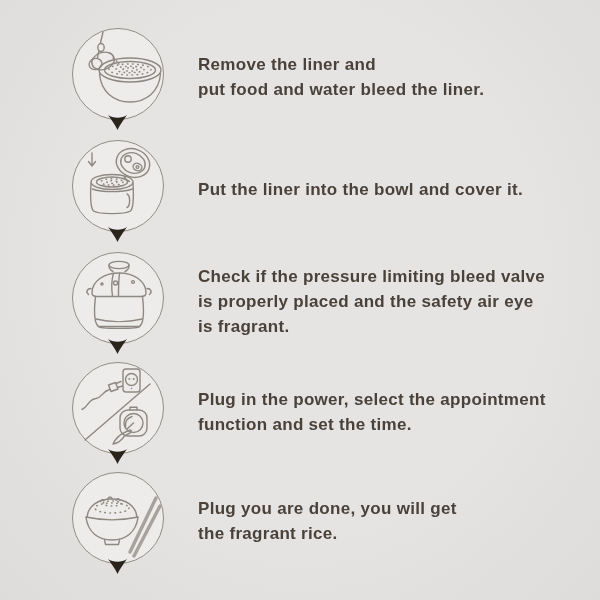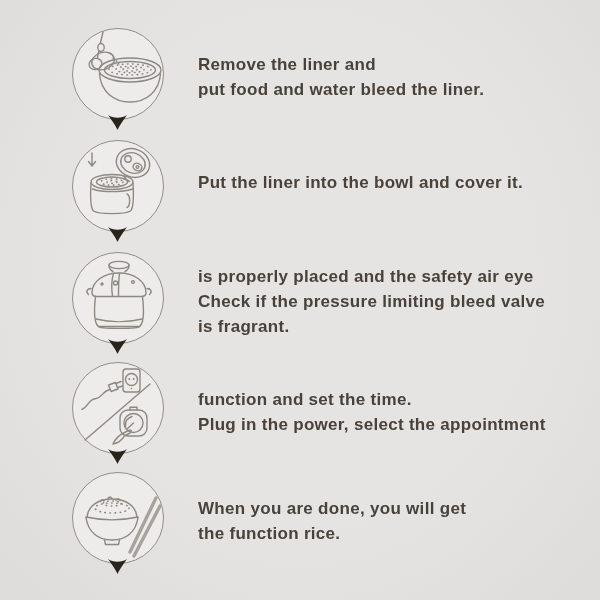--- a/index.html
+++ b/index.html
@@ -16,21 +16,21 @@
   }
   .step-circle svg{position:absolute;top:-1.5px;left:-1.5px;}
   .down-arrow{position:absolute;left:107px;width:21px;height:17px;}
   .step-text{
     position:absolute;left:198px;transform:translateY(-50%);
     color:#4a423a;font-size:17px;font-weight:700;line-height:25px;
     letter-spacing:0.3px;white-space:nowrap;
   }
   .c1{top:28px}.c2{top:140px}.c3{top:252px}.c4{top:362px}.c5{top:472px}
   .a1{top:114px}.a2{top:226px}.a3{top:338px}.a4{top:448px}.a5{top:558px}
-  .t1{top:77px}.t2{top:182px}.t3{top:301px}.t4{top:412px}.t5{top:521px}
+  .t1{top:77px}.t2{top:189px}.t3{top:301px}.t4{top:412px}.t5{top:521px}
   .art{stroke:#8e8882;stroke-width:1.4;fill:none;stroke-linecap:round;stroke-linejoin:round;}
   .dots{stroke:#8e8882;stroke-width:1.6;fill:none;stroke-linecap:round;stroke-dasharray:0.5 4.5;}
   .stick{stroke:#a8a29c;stroke-width:3.4;stroke-linecap:round;}
 </style>
 </head>
 <body>
 
 <div class="canvas">
 
   <div class="step-circle c1">
@@ -94,22 +94,22 @@
       <path class="art" d="M19,36.5 C15,36.5 13.5,40 16.5,42.5 M75,36.5 C79,36.5 80.5,40 77.5,42.5"></path>
       <path class="art" d="M23.5,44.5 C21.5,62 22.5,71.5 26.5,74.5 L67.5,74.5 C71.5,71.5 72.5,62 70.5,44.5"></path>
       <path class="art" d="M24,67 C38,70.5 56,70.5 70,67"></path>
       <path class="art" d="M26.5,74.5 C27,77 67,77 67.5,74.5"></path>
     </svg>
   </div>
   <svg class="down-arrow a3" viewBox="0 0 21 17">
     <path d="M1,1 C6,4.5 15,4.5 20,1 C15.5,7 12,12.5 10.5,16 C9,12.5 5.5,7 1,1 Z" fill="#2a231c"></path>
   </svg>
   <div class="step-text t3">
+    <div>Check if the pressure limiting bleed valve</div>
     <div>is properly placed and the safety air eye</div>
-    <div>Check if the pressure limiting bleed valve</div>
     <div>is fragrant.</div>
   </div>
 
   <div class="step-circle c4">
     <svg width="92" height="92" viewBox="0 0 92 92">
       <path class="art" d="M13,78 L78,22"></path>
       <rect class="art" x="51" y="7" width="17" height="23" rx="3"></rect>
       <circle class="art" cx="59.5" cy="17.5" r="6"></circle>
       <circle cx="57.3" cy="17" r="1" fill="#8e8882"></circle>
       <circle cx="61.7" cy="17" r="1" fill="#8e8882"></circle>
@@ -122,38 +122,38 @@
       <circle class="art" cx="61.5" cy="61" r="9.5"></circle>
       <path class="art" d="M61.5,61 L55.5,66.5"></path>
       <path class="art" d="M53.5,64.5 C53,60 55.5,56 60,54.5"></path>
       <path class="art" d="M41,82 C43.5,76.5 47.5,72.5 53.5,70 L57.5,68.2 C59.5,67.5 60,70 58,71 L52.5,73.8 C50,78 46,81 41,82 Z"></path>
     </svg>
   </div>
   <svg class="down-arrow a4" viewBox="0 0 21 17">
     <path d="M1,1 C6,4.5 15,4.5 20,1 C15.5,7 12,12.5 10.5,16 C9,12.5 5.5,7 1,1 Z" fill="#2a231c"></path>
   </svg>
   <div class="step-text t4">
+    <div>Plug in the power, select the appointment</div>
     <div>function and set the time.</div>
-    <div>Plug in the power, select the appointment</div>
   </div>
 
   <div class="step-circle c5">
     <svg width="92" height="92" viewBox="0 0 92 92">
       <path class="stick" d="M84,26 L58,80"></path>
       <path class="stick" d="M88,34 L62,84"></path>
       <path class="art" d="M15,45 C16,34 26,27 40,27 C54,27 64,34 65,45"></path>
       <path class="art" d="M28,29.5 q2,-3.5 4,-0.5 M44,28.5 q2,-3.5 4,-0.5 M36,26.5 q2,-3 4,0"></path>
       <ellipse class="dots" cx="40" cy="36" rx="17" ry="5"></ellipse>
       <ellipse class="dots" cx="40" cy="31.5" rx="9" ry="2.5"></ellipse>
       <path class="art" d="M14,45 C30,48.5 50,48.5 66,45"></path>
       <path class="art" d="M14,45.5 C16,60 26,68 40,68 C54,68 64,60 66,45.5"></path>
       <path class="art" d="M32.5,68 L33.5,72.5 L46.5,72.5 L47.5,68"></path>
     </svg>
   </div>
   <svg class="down-arrow a5" viewBox="0 0 21 17">
     <path d="M1,1 C6,4.5 15,4.5 20,1 C15.5,7 12,12.5 10.5,16 C9,12.5 5.5,7 1,1 Z" fill="#2a231c"></path>
   </svg>
   <div class="step-text t5">
-    <div>When you are done, you will get</div>
-    <div>the function rice.</div>
+    <div>Plug you are done, you will get</div>
+    <div>the fragrant rice.</div>
   </div>
 
 </div>
 
 </body></html>

